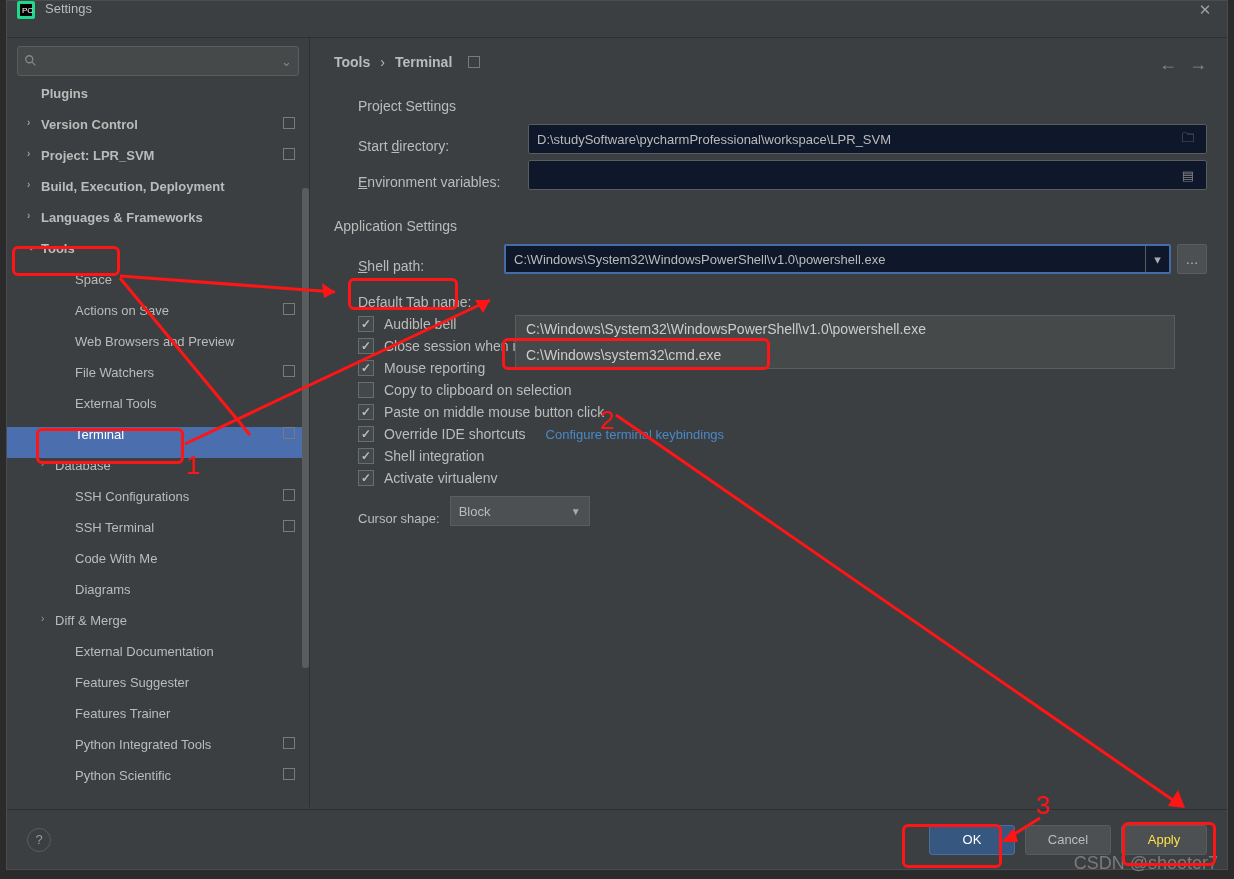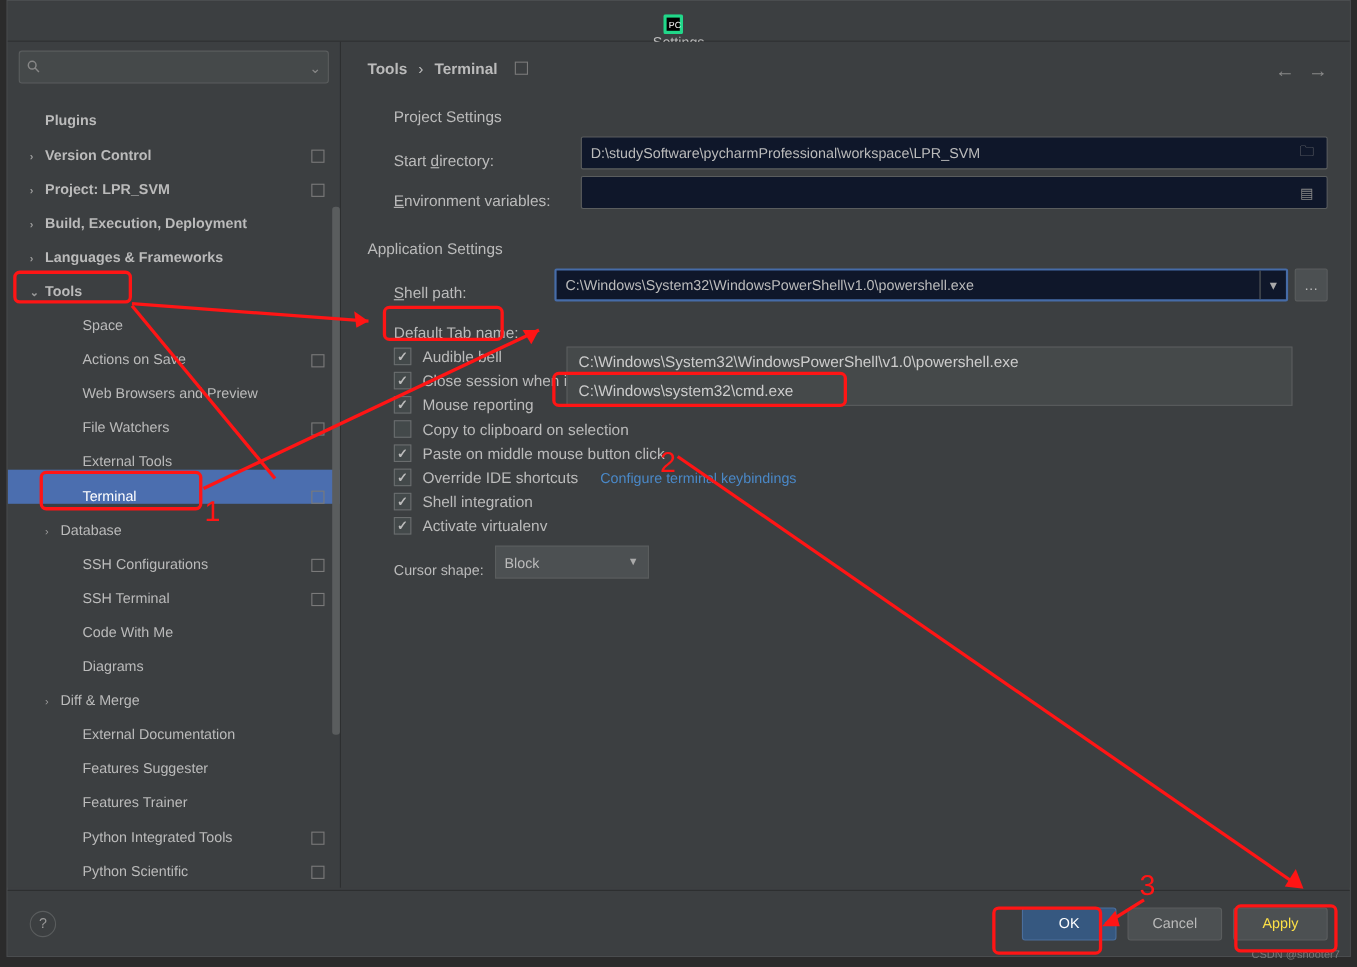--- a/index.html
+++ b/index.html
@@ -1,28 +1,28 @@
 <!DOCTYPE html>
 <html><head>
 <meta charset="utf-8">
 <style>
   * { box-sizing: border-box; margin: 0; padding: 0; font-family: "Segoe UI", Arial, sans-serif; }
   body { background: #2b2b2b; width: 1234px; height: 879px; overflow: hidden; color: #bbbbbb; font-size: 13px; position: relative; }
   .window { position:absolute; left:6px; top:0; width:1222px; height:870px; background:#3c3f41; border:1px solid #4a4d4f; }
-  .titlebar { height:36px; display:flex; align-items:center; padding:12px 10px; background:#3c3f41;flex-direction:column; }
+  .titlebar { height:36px; display:flex; align-items:flex-start; padding:0 10px; background:#3c3f41; }
   .titlebar .logo { width:18px; height:18px; margin-right:10px; }
   .titlebar .title { color:#bbbbbb; font-size:13px; flex:1; }
   .titlebar .close { color:#a0a0a0; font-size:15px; width:24px; text-align:center; cursor:pointer; }
   .body { display:flex; height:770px; border-top:1px solid #2d2f30; }
   .sidebar { width:303px; background:#3c3f41; border-right:1px solid #2d2f30; display:flex; flex-direction:column; position:relative; }
   .search { margin:8px 10px 6px; height:30px; background:#45494a; border:1px solid #5a5d5e; border-radius:3px; display:flex; align-items:center; padding:0 6px; color:#888; }
   .search svg{ width:14px; height:14px; margin-right:4px; fill:#888;}
   .tree { flex:1; overflow:auto; padding-top:4px; }
   .scrollthumb{ position:absolute; right:0; top:150px; width:7px; height:480px; background:#5a5d5e; border-radius:3px;}
-  .row { height:31px; display:flex; align-items:flex-end; padding-left:20px; cursor:pointer; color:#bbbbbb; position:relative;}
+  .row { height:31px; display:flex; align-items:flex-start; padding-left:20px; cursor:pointer; color:#bbbbbb; position:relative;}
   .row.bold { font-weight:bold; }
   .row .chev { width:14px; display:inline-block; color:#9b9b9b; font-size:10px; }
   .row .sq { position:absolute; right:14px; width:12px; height:12px; border:1px solid #7a7a7a;}
   .row.indent1 { padding-left:34px; }
   .row.indent2 { padding-left:54px; }
   .row.selected { background:#4b6eaf; color:#fff; }
   .content { flex:1; padding:16px 20px 0 24px; position:relative; background:#3c3f41; }
   .crumb { display:flex; align-items:center; gap:10px; color:#bbbbbb; font-size:14px; }
   .crumb b{ font-weight:bold;}
   .crumb .sq2{ width:12px;height:12px;border:1px solid #7a7a7a; margin-left:6px;}
@@ -44,21 +44,21 @@
   .link{ color:#4a88c7; margin-left:10px; font-size:13px;}
   .cursor-row{ display:flex; align-items:flex-end; margin:10px 0 0 24px; gap:10px;}
   .select{ width:140px; height:30px; background:#4c5052; border:1px solid #5a5d5e; display:flex; align-items:center; padding:0 8px; color:#bbb; position:relative;}
   .select .caret{ position:absolute; right:8px; color:#aaa; font-size:10px;}
   .footer { position:absolute; bottom:0; left:0; right:0; height:60px; border-top:1px solid #2d2f30; background:#3c3f41; display:flex; align-items:center; padding:0 20px; }
   .help{ width:24px;height:24px;border:1px solid #5a5d5e;border-radius:12px; display:flex;align-items:center;justify-content:center;color:#999;}
   .spacer{flex:1;}
   .btn{ width:86px; height:30px; border:1px solid #5a5d5e; background:#4c5052; color:#bbb; display:flex; align-items:center; justify-content:center; margin-left:10px; border-radius:3px; cursor:pointer;}
   .btn.primary{ background:#365880; border-color:#4a6e9c; color:#fff;}
   .btn.disabled{ color:#fde047;}
-  .watermark{ position:absolute; right:16px; bottom:5px; color:#7a7a7a; font-size:10px;margin-left:24px;}
+  .watermark{ position:absolute; right:16px; bottom:5px; color:#7a7a7a; font-size:18px;margin-left:24px;}
   
   .anno{ position:absolute; pointer-events:none; z-index:20; }
   .redbox{ border:3px solid #ff1515; border-radius:6px; }
   .redtxt{ color:#ff1515; font-size:26px; font-weight:normal; font-family:Arial;}
   svg.arrow{ position:absolute; overflow:visible;}
   svg.arrow line{ stroke:#ff1515; stroke-width:3;}
   svg.arrow polygon{ fill:#ff1515;}
 </style>
 </head>
 <body>

